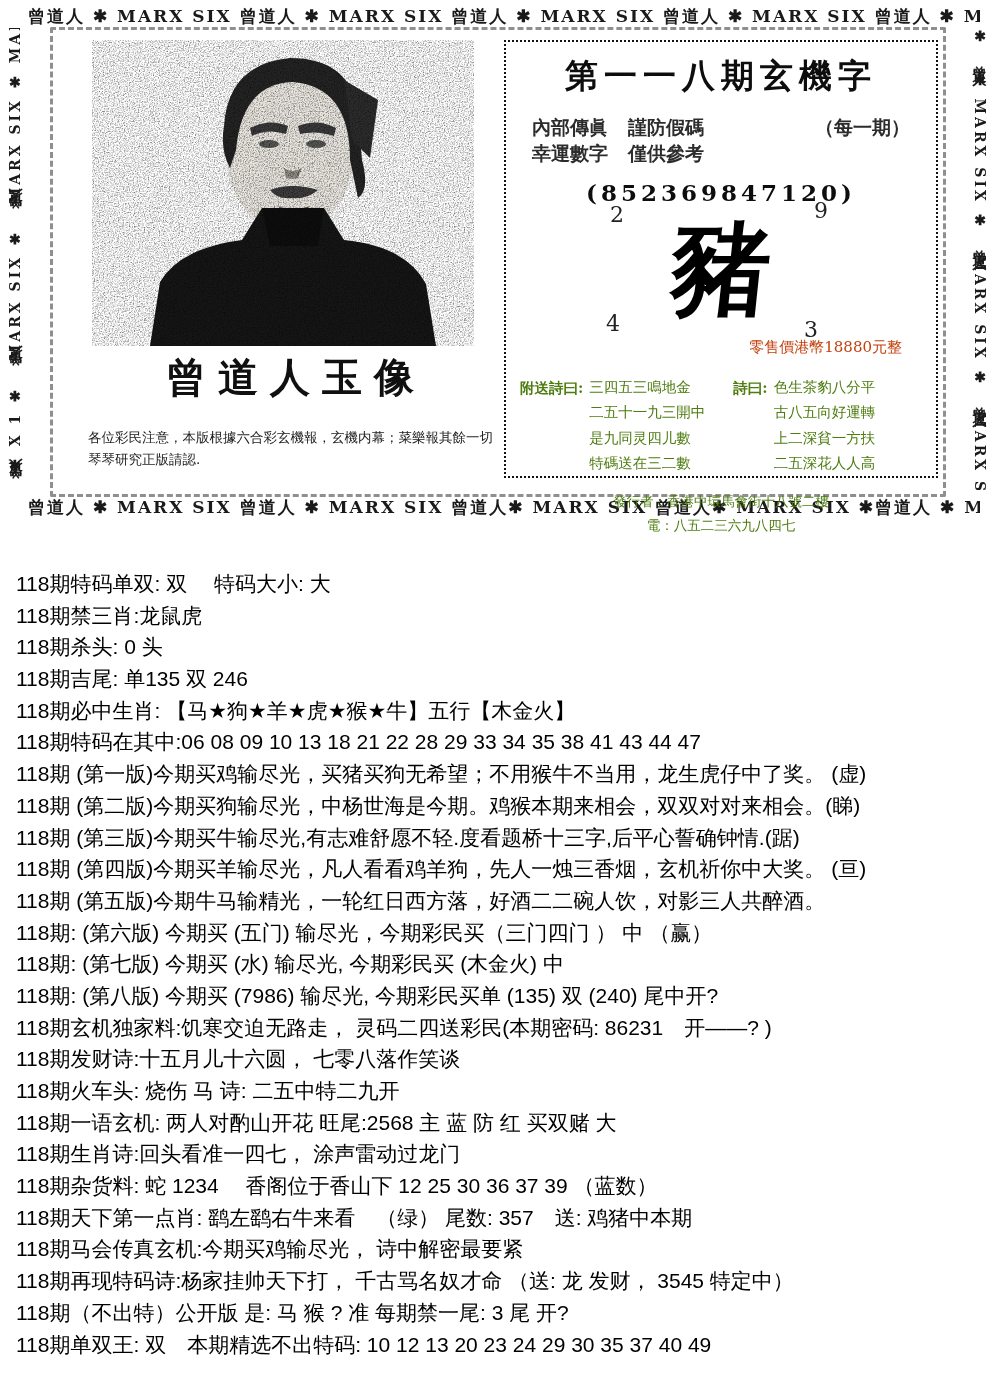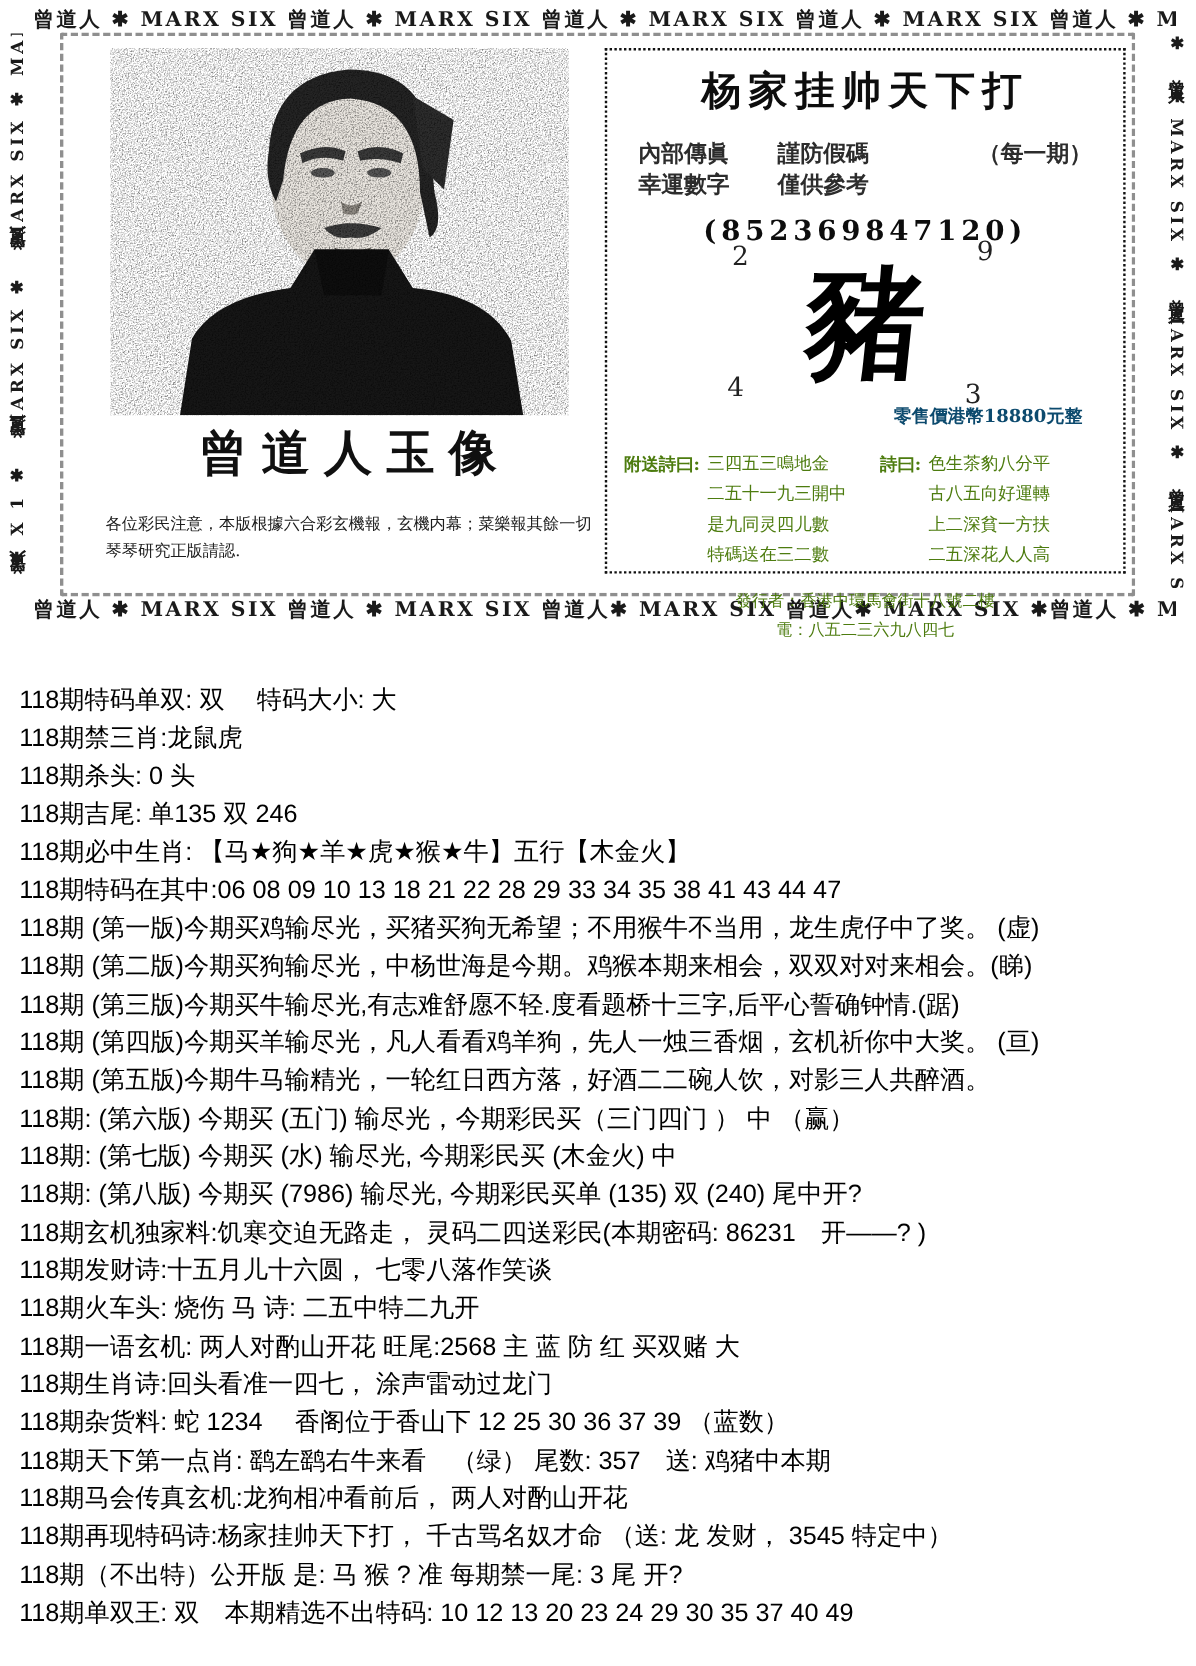--- a/index.html
+++ b/index.html
@@ -46,40 +46,40 @@
 
   
   .mystic {
     position:absolute; left:504px; top:40px; width:434px; height:438px;
     border:2.5px dotted #111; box-sizing:border-box;
     font-family:"DejaVu Serif",serif;
   }
   .m-title { margin-top:12px; text-align:center; font-size:33px; font-weight:900; letter-spacing:6px; }
   .m-meta-row {
     display:flex; align-items:baseline; padding:0 26px;
-    font-size:19px; font-weight:bold; color:#2c2c2c; filter:blur(0.45px);gap:20px;
+    font-size:19px; font-weight:bold; color:#2c2c2c; filter:blur(0.45px);
   }
   .m-meta-row.first { margin-top:16px; }
   .m-meta-gap { margin-left:20px; }
   .m-meta-right { margin-left:auto; }
   .m-number { text-align:center; margin-top:12px; font-size:23px; font-weight:bold; letter-spacing:4px; }
   .m-zodiac { position:relative; width:230px; height:126px; margin:2px auto 0; }
   .m-zchar {
     position:absolute; left:50%; top:50%;
     transform:translate(-50%,-52%) skewX(-6deg);
     font-size:100px; font-weight:900; line-height:1; color:#000;
   }
   .m-corner { position:absolute; font-size:22px; color:#222; }
   .m-corner.tl { left:4px;  top:-6px; }
   .m-corner.tr { right:8px; top:-10px; }
   .m-corner.bl { left:0;    bottom:-2px; }
   .m-corner.br { right:18px; bottom:-8px; }
   .m-price {
     text-align:right; padding-right:34px; margin-top:4px;
-    font-size:15px; font-weight:bold; color:#0c4a6e; filter:blur(0.4px);
+    font-size:15px; font-weight:normal; color:#c2410c; filter:blur(0.4px);
   }
   .m-poems {
     display:flex; padding:0 14px; margin-top:18px;
     font-size:14.5px; color:#4d7c0f; line-height:1.75; filter:blur(0.55px);
   }
   .m-poem { display:flex; }
   .m-poem.second { margin-left:28px;text-align:right; }
   .m-poem-label { font-weight:bold; margin-right:6px; }
   .m-publisher {
     text-align:center; margin-top:12px; font-size:13.5px;
@@ -124,21 +124,21 @@
         <path d="M58 306 L68 242 Q88 208 150 200 L170 168 L232 168 L252 200 Q314 206 334 244 L344 306 Z" fill="#161616"></path>
         <path d="M170 168 L232 168 L226 206 L178 206 Z" fill="#0e0e0e"></path>
       </g>
       <rect width="382" height="306" filter="url(#speck)" opacity="0.5"></rect>
     </svg>
   </div>
   <div class="photo-caption">曾道人玉像</div>
   <div class="photo-note">各位彩民注意，本版根據六合彩玄機報，玄機内幕；菜樂報其餘一切琴琴研究正版請認.</div>
 
   <div class="mystic">
-    <div class="m-title">杨家挂帅天下打</div>
+    <div class="m-title">第一一八期玄機字</div>
     <div class="m-meta-row first">
       <span>內部傳眞</span>
       <span class="m-meta-gap">謹防假碼</span>
       <span class="m-meta-right">（每一期）</span>
     </div>
     <div class="m-meta-row">
       <span>幸運數字</span>
       <span class="m-meta-gap">僅供參考</span>
     </div>
     <div class="m-number">(852369847120)</div>
@@ -191,19 +191,19 @@
     <div class="tip">118期: (第六版) 今期买 (五门) 输尽光，今期彩民买（三门四门 ） 中 （赢）</div>
     <div class="tip">118期: (第七版) 今期买 (水) 输尽光, 今期彩民买 (木金火) 中</div>
     <div class="tip">118期: (第八版) 今期买 (7986) 输尽光, 今期彩民买单 (135)  双 (240) 尾中开?</div>
     <div class="tip">118期玄机独家料:饥寒交迫无路走， 灵码二四送彩民(本期密码: 86231　开——? )</div>
     <div class="tip">118期发财诗:十五月儿十六圆， 七零八落作笑谈</div>
     <div class="tip">118期火车头: 烧伤 马  诗: 二五中特二九开</div>
     <div class="tip">118期一语玄机: 两人对酌山开花  旺尾:2568 主 蓝 防 红 买双赌 大</div>
     <div class="tip">118期生肖诗:回头看准一四七， 涂声雷动过龙门</div>
     <div class="tip">118期杂货料: 蛇 1234　 香阁位于香山下 12 25 30 36 37 39 （蓝数）</div>
     <div class="tip">118期天下第一点肖: 鹞左鹞右牛来看　（绿） 尾数: 357　送: 鸡猪中本期</div>
-    <div class="tip">118期马会传真玄机:龙狗相冲看前后， 两人对酌山开花</div>
+    <div class="tip">118期马会传真玄机:今期买鸡输尽光， 诗中解密最要紧</div>
     <div class="tip">118期再现特码诗:杨家挂帅天下打， 千古骂名奴才命 （送: 龙 发财， 3545  特定中）</div>
     <div class="tip">118期（不出特）公开版 是: 马 猴 ? 准 每期禁一尾: 3 尾 开?</div>
     <div class="tip">118期单双王: 双　本期精选不出特码: 10 12 13 20 23 24 29 30 35 37 40 49</div>
   </div>
 
 </div>
 
 </body></html>

